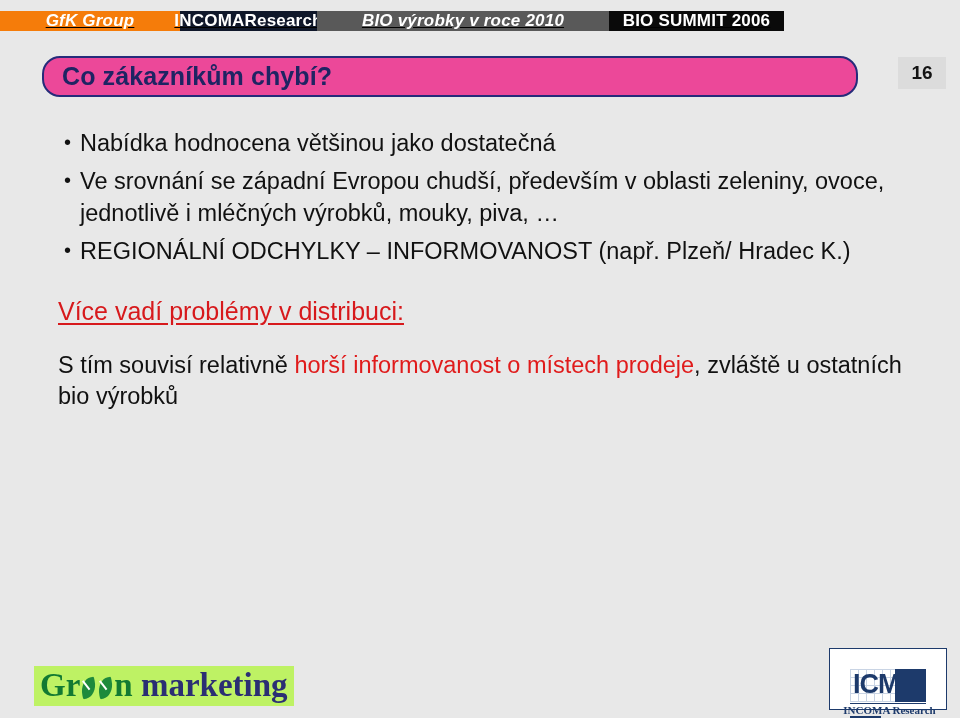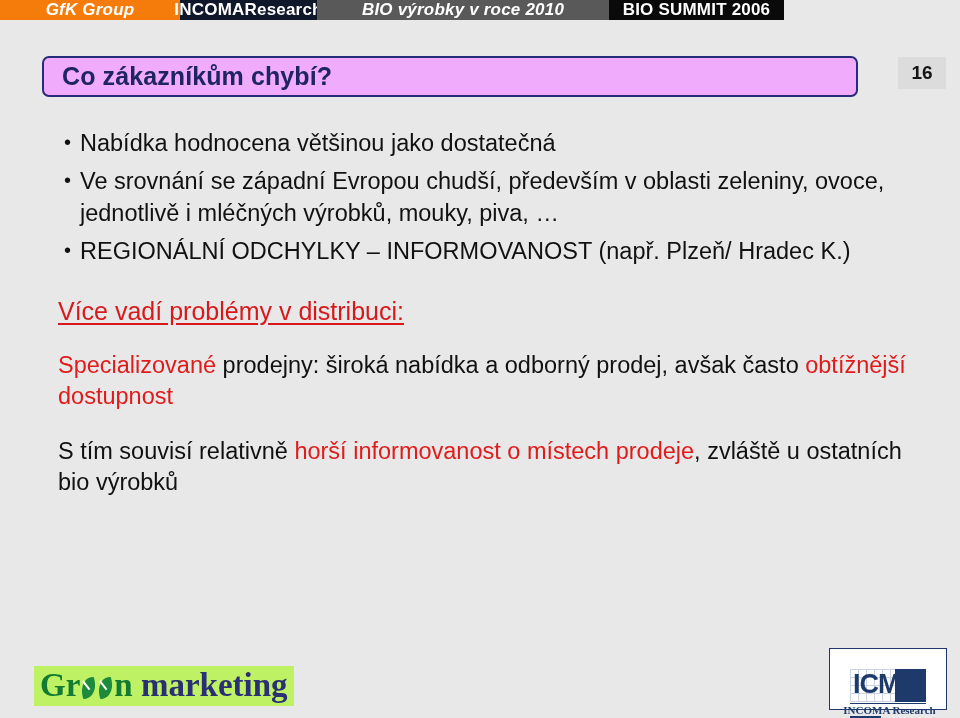--- a/index.html
+++ b/index.html
@@ -16,22 +16,23 @@
   }
 
   
   .header-band {
     position: absolute;
     left: 0;
     top: 0;
     width: 784px;
     height: 31px;
     display: flex;
-    align-items: flex-start;
+    align-items: flex-end;
     background: #e8e8e8;
+    text-decoration: underline;
   }
   .hdr-seg {
     display: flex;
     align-items: center;
     justify-content: center;
     font-weight: bold;
     color: #ffffff;
     white-space: nowrap;
     letter-spacing: 0.2px;
   }
@@ -76,23 +77,23 @@
     text-align: center;
   }
 
   
   .title-box {
     position: absolute;
     left: 42px;
     top: 56px;
     width: 816px;
     height: 41px;
-    background: #f0abfc;
+    background: #ec4899;
     border: 2px solid #262b7a;
-    border-radius: 7px;
+    border-radius: 18px;
     box-sizing: border-box;
     display: flex;
     align-items: center;
   }
   .title-text {
     padding-left: 18px;
     font-size: 25px;
     font-weight: bold;
     color: #1f2463;
     letter-spacing: 0.1px;
@@ -298,21 +299,20 @@
   <ul class="bullet-list">
     <li class="bullet-item">Nabídka hodnocena většinou jako dostatečná</li>
     <li class="bullet-item">Ve srovnání se západní Evropou chudší, především v oblasti zeleniny, ovoce, jednotlivě i mléčných výrobků, mouky, piva, …</li>
     <li class="bullet-item">REGIONÁLNÍ ODCHYLKY – INFORMOVANOST (např. Plzeň/ Hradec K.)</li>
   </ul>
 
   <div class="section-head">
     <span class="section-head-text">Více vadí problémy v distribuci:</span>
   </div>
 
-  <p class="para tight"><span class="red">Specializované</span><span class="blk"> prodejny: široká nabídka a odborný prodej, avšak často </span><span class="red">obtížnější dostupnost</span></p>
   <p class="para tight"><span class="blk">S tím souvisí relativně </span><span class="red">horší informovanost o místech prodeje</span><span class="blk">, zvláště u ostatních bio výrobků</span></p>
 
 </div>
 
 <div class="logo-green">
   <span class="g-green">Gr</span><span class="g-leaf"></span><span class="g-leaf"></span><span class="g-green">n</span>&nbsp;<span class="g-navy">marketing</span>
 </div>
 
 <div class="logo-incoma">
   <div class="li-top">

